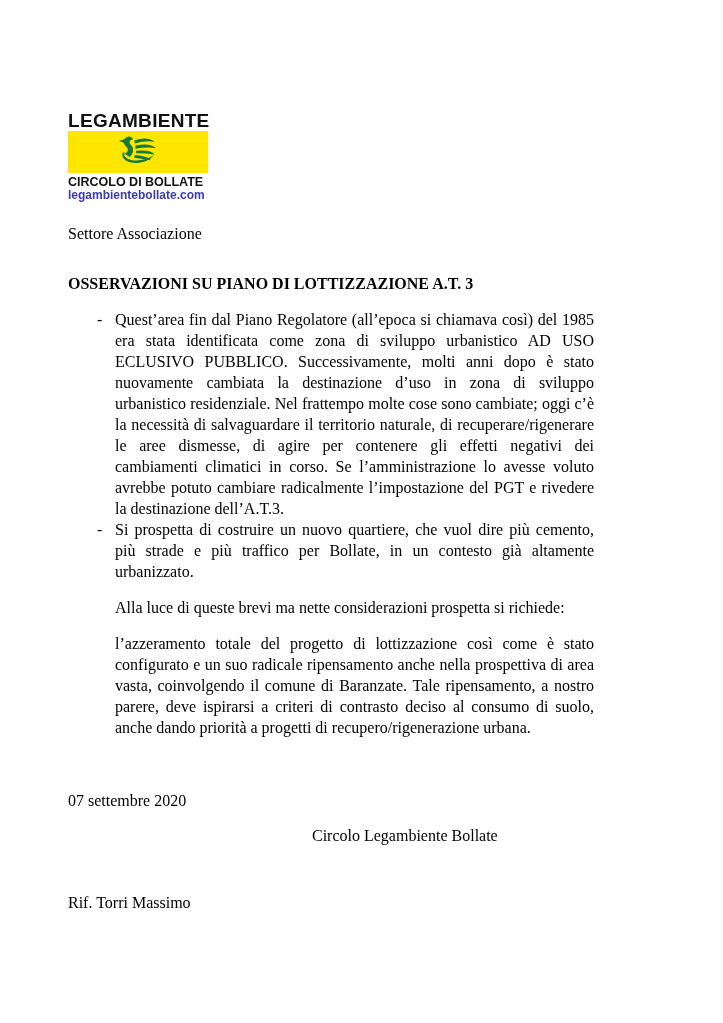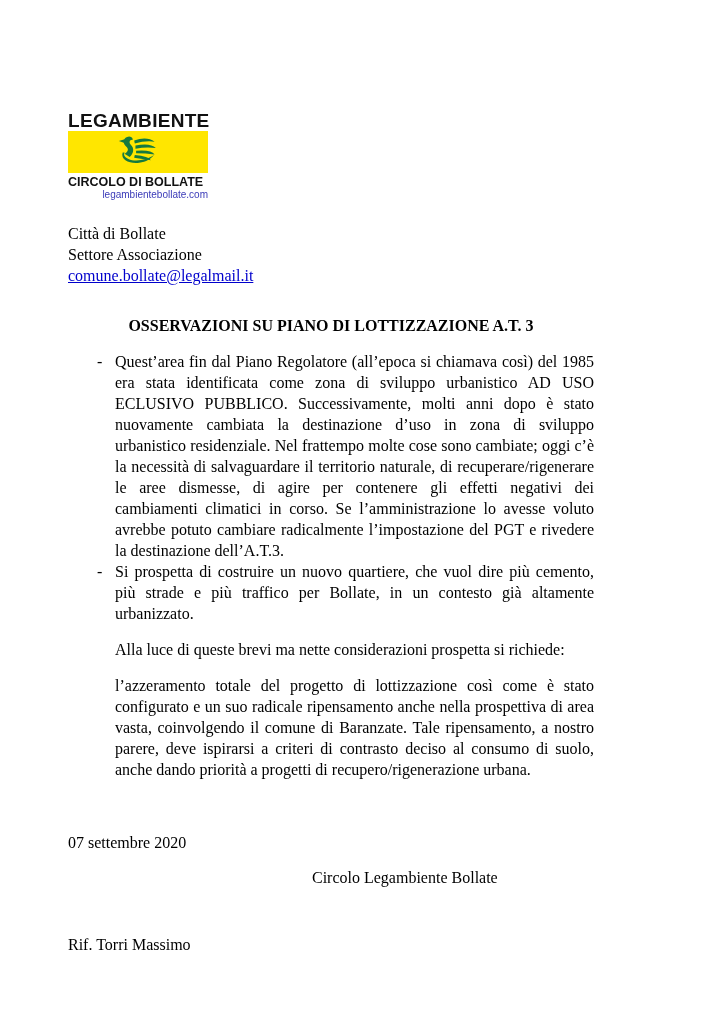--- a/index.html
+++ b/index.html
@@ -22,30 +22,30 @@
   }
   .logo-band {
     height: 42px; background: #FFE600;
     display: flex; align-items: center; justify-content: center;
   }
   .logo-circle {
     font-weight: bold; font-size: 12.5px; line-height: 15px;
     color: #111; margin-top: 2px; white-space: nowrap;
   }
   .logo-url {
-    font-weight: normal; font-size: 10px; line-height: 10px;
-    text-align: right; color: #3A3AB8;
+    font-weight: bold; font-size: 12px; line-height: 10px;
+    text-align: left; color: #3A3AB8;
   }
 
   
   .recipient { margin-bottom: 29px; }
   .email-link { color: #0000CC; text-decoration: underline; cursor: pointer; }
 
   
-  .doc-title { text-align: center; font-weight: bold; margin-bottom: 15px; }
+  .doc-title { text-align: left; font-weight: bold; margin-bottom: 15px; }
 
   
   .para { text-align: justify; }
   .intro { margin-bottom: 11px; }
   .bullet-item { position: relative; margin-left: 47px; text-align: justify; }
   .bullet-item .dash { position: absolute; left: -18px; top: 0; }
   .request-intro { margin: 15px 0 15px 47px; }
   .request-body { margin-left: 47px; text-align: justify; }
 
   
@@ -74,23 +74,21 @@
               <path d="M12 30 C8 42 24 48 38 46 C49 45 56 40 61 34 C50 42 31 45 21 40 C15 37 13 34 15 30 Z"></path>
             </g>
           </svg>
         </span>
       </div>
       <div class="logo-circle">CIRCOLO DI BOLLATE</div>
       <div class="logo-url">legambientebollate.com</div>
     </div>
 
     <div class="recipient">
-      <div>Città di Bollate</div>
       <div>Settore Associazione</div>
-      <div><a class="email-link">comune.bollate@legalmail.it</a></div>
     </div>
 
     <div class="doc-title">OSSERVAZIONI SU PIANO DI LOTTIZZAZIONE A.T. 3</div>
 
 
     <div>
       <div class="bullet-item">
         <span class="dash">-</span>
         <span>Quest’area fin dal Piano Regolatore (all’epoca si chiamava così) del 1985 era stata identificata come zona di sviluppo urbanistico AD USO ECLUSIVO PUBBLICO. Successivamente, molti anni dopo è stato nuovamente cambiata la destinazione d’uso in zona di sviluppo urbanistico residenziale. Nel frattempo molte cose sono cambiate; oggi c’è la necessità di salvaguardare il territorio naturale, di recuperare/rigenerare le aree dismesse, di agire per contenere gli effetti negativi dei cambiamenti climatici in corso. Se l’amministrazione lo avesse voluto avrebbe potuto cambiare radicalmente l’impostazione del PGT e rivedere la destinazione dell’A.T.3.</span>
       </div>

